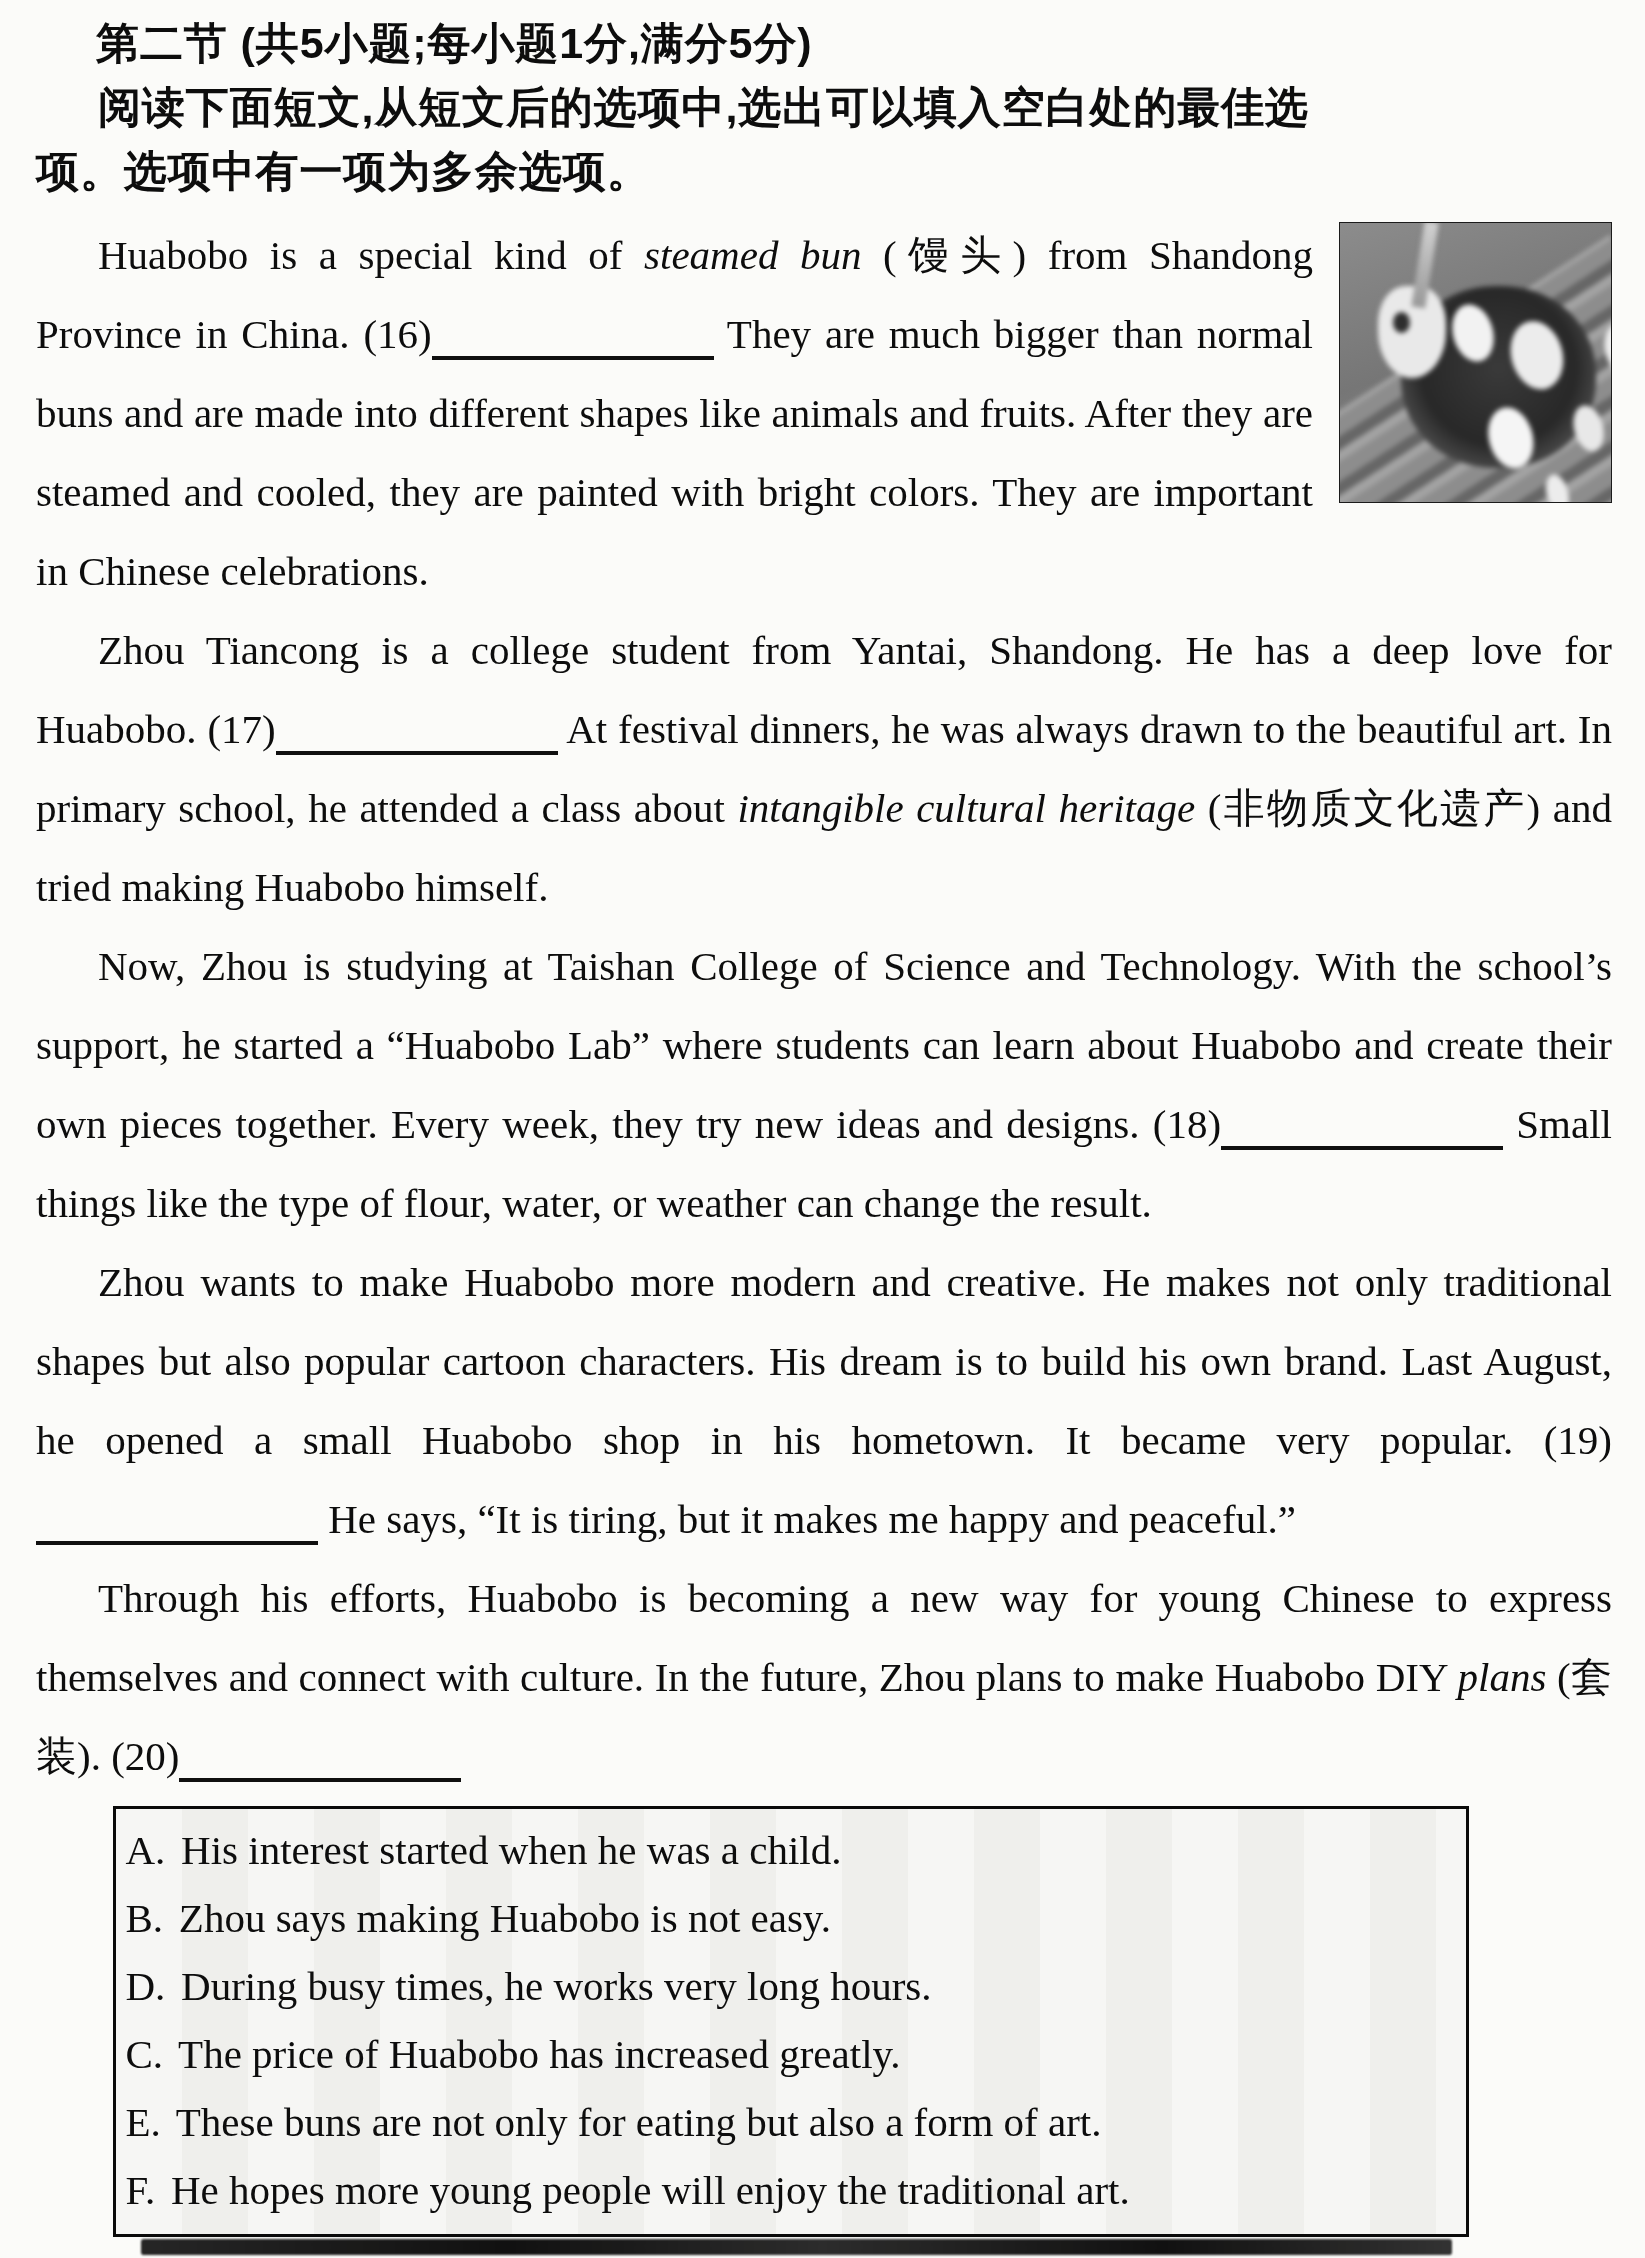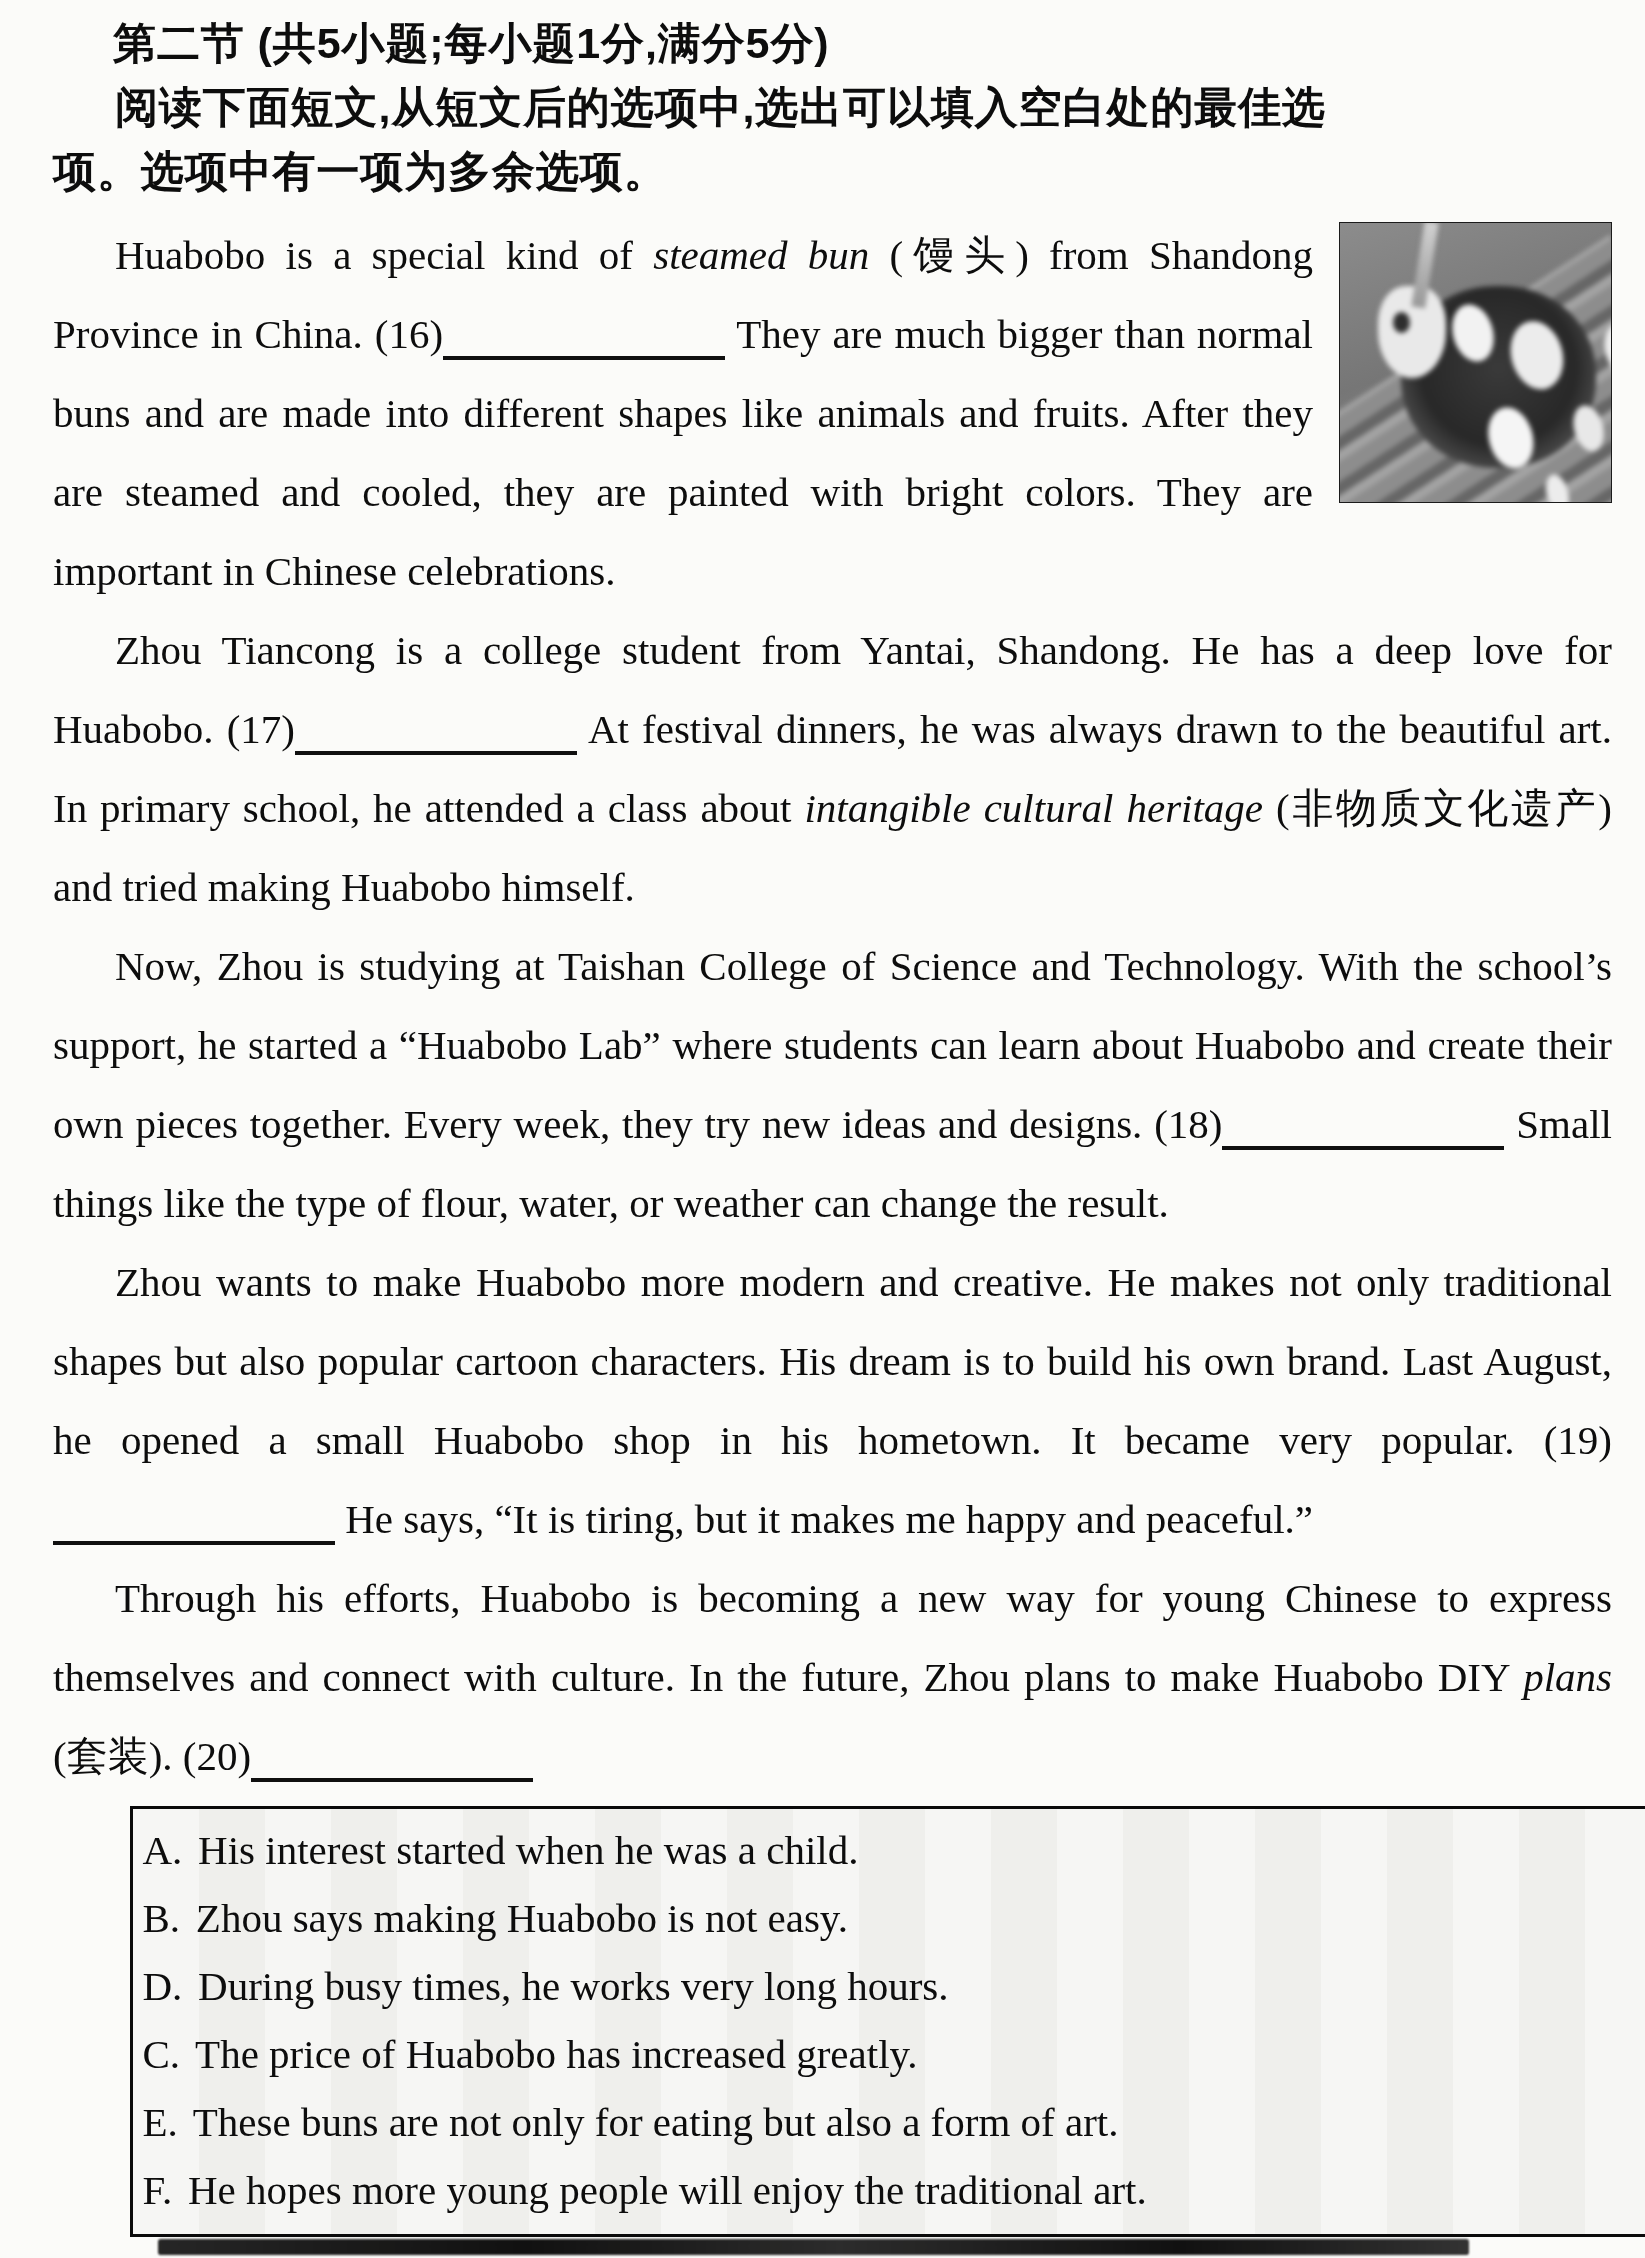--- a/index.html
+++ b/index.html
@@ -4,21 +4,21 @@
 <style>
   html,body{margin:0;padding:0;}
   body{
     width:1645px;height:2259px;
     background:#fbfbf9;
     overflow:hidden;
     position:relative;
     font-family:"Liberation Serif","DejaVu Serif",serif;
     color:#0d0d0d;
   }
-  .page{padding:11.3px 33px 0 36px;position:relative;margin-left:17px;}
+  .page{padding:11.3px 33px 0 36px;position:relative;}
 
   
   .hdr{font-family:"Liberation Sans","DejaVu Sans",sans-serif;font-weight:bold;}
   .hdr-line{font-size:43px;line-height:64px;letter-spacing:0.9px;}
   .hdr-title{text-indent:60px;}
   .hdr-ins1{text-indent:62px;font-weight:bold;}
   .hdr-ins2{text-indent:0;}
 
   
   .passage{margin-top:13px;}
@@ -76,21 +76,21 @@
   }
   .stick{
     position:absolute;left:30%;top:2%;width:14px;height:87px;
     background:linear-gradient(#d2d2d2,#989898);
     transform:rotate(9deg);
   }
 
   
   .options-box{
     margin:9.4px 0 0 77px;
-    width:1520px;
+    width:1356px;
     box-sizing:border-box;
     border:3.8px solid #0a0a0a;
     padding:7.5px 15px 9.4px 9.4px;
     background:repeating-linear-gradient(90deg,#f6f6f4 0 66px,#efefec 66px 132px);
   }
   .option-row{
     font-size:41px;
     line-height:68px;
     white-space:nowrap;
   }

